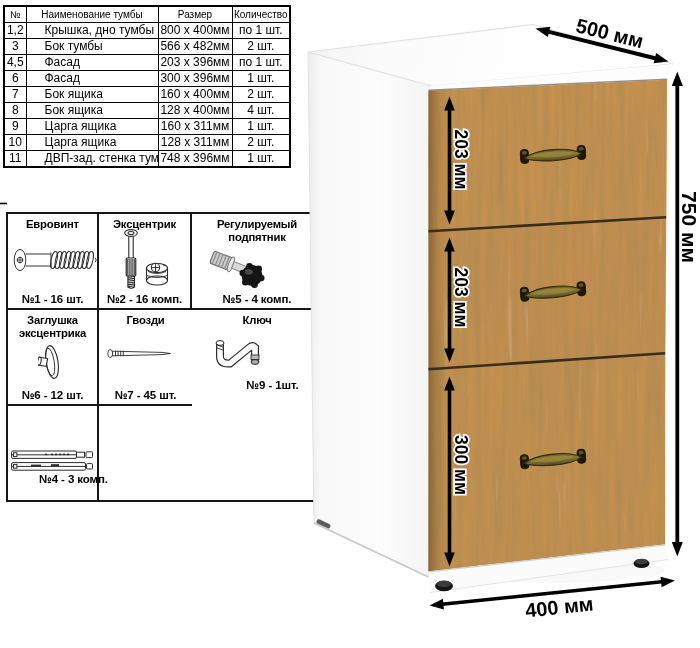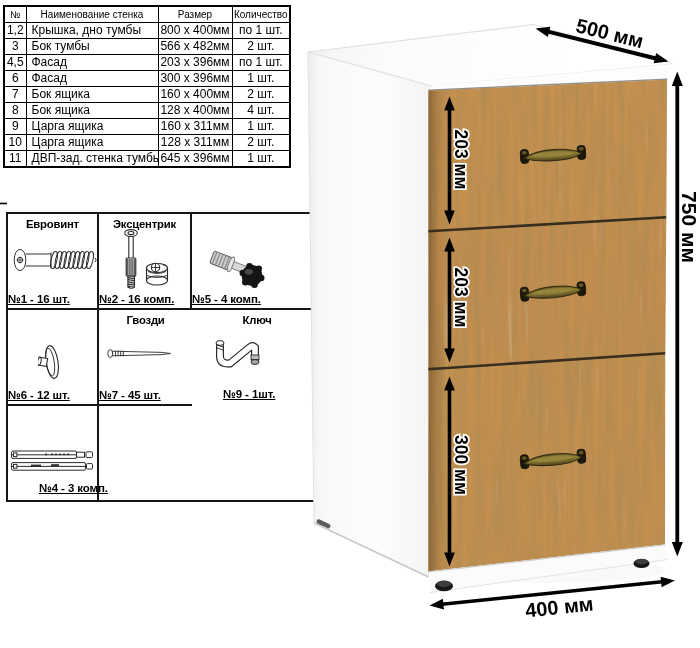--- a/index.html
+++ b/index.html
@@ -1,45 +1,45 @@
 <!DOCTYPE html>
 <html><head>
 <meta charset="utf-8">
 <style>
 html,body{margin:0;padding:0;}
 body{width:700px;height:648px;background:#fff;font-family:"Liberation Sans",sans-serif;overflow:hidden;position:relative;}
 #page{position:absolute;left:0;top:0;width:700px;height:648px;}
 table.parts{position:absolute;left:3px;top:5px;border-collapse:collapse;table-layout:fixed;width:286px;font-size:12px;color:#000;border:2px solid #000;}
 table.parts td,table.parts th{border:1px solid #000;padding:0;line-height:15px;height:15px;text-align:center;font-weight:normal;white-space:nowrap;overflow:hidden;}
-table.parts .nm{text-align:left;padding-left:5px;font-size:12px;}
+table.parts .nm{text-align:left;padding-left:18px;font-size:12px;}
 table.parts tr.hd td{font-size:10px;}
 .grid{position:absolute;left:6px;top:212px;width:320px;height:290px;border:2px solid #161616;display:grid;grid-template-columns:91px 93px 1fr;grid-template-rows:96px 95.5px 1fr;box-sizing:border-box;}
 .cell{border-right:2px solid #161616;border-bottom:2px solid #161616;display:flex;flex-direction:column;align-items:center;position:relative;}
 .cell.lastc{border-right:none;}
 .cell.lastr{border-bottom:none;}
 .ttl{font-weight:bold;font-size:11.3px;line-height:12.5px;text-align:center;padding-top:4px;letter-spacing:-0.2px;}
-.qty{font-weight:bold;font-size:11.5px;letter-spacing:-0.1px;position:absolute;bottom:3px;left:0;right:0;white-space:nowrap;text-decoration:underline;}
+.qty{font-weight:bold;font-size:11.5px;letter-spacing:-0.1px;position:absolute;bottom:3px;left:0;right:0;text-align:center;white-space:nowrap;}
 .ico{flex:1;display:flex;align-items:center;justify-content:center;width:100%;}
-.lastr .qty{bottom:6px;padding-left:31px;}
+.lastr .qty{bottom:15px;padding-left:31px;}
 </style>
 </head>
 <body>
 <div id="page">
 
 <table class="parts">
 <colgroup>
         <col style="width:22px">
         <col style="width:132px">
         <col style="width:74px">
         <col style="width:58px">
       </colgroup>
 <tbody>
         <tr class="hd">
           <td>№</td>
-          <td>Наименование стенка</td>
+          <td>Наименование тумбы</td>
           <td>Размер</td>
           <td>Количество</td>
         </tr>
 <tr>
           <td>1,2</td>
           <td class="nm">Крышка, дно тумбы</td>
           <td>800 х 400мм</td>
           <td>по 1 шт.</td>
         </tr>
 <tr>
@@ -80,21 +80,21 @@
         </tr>
 <tr>
           <td>10</td>
           <td class="nm">Царга ящика</td>
           <td>128 х 311мм</td>
           <td>2 шт.</td>
         </tr>
 <tr>
           <td>11</td>
           <td class="nm">ДВП-зад. стенка тумбы</td>
-          <td>645 х 396мм</td>
+          <td>748 х 396мм</td>
           <td>1 шт.</td>
         </tr>
 </tbody>
     </table>
 
 <div class="grid">
 
 <div class="cell">
         <div class="ttl">Евровинт</div>
         <div class="ico">
@@ -150,20 +150,21 @@
 <path d="M34.5,35.3 L34.5,43.7 M30.3,39.5 L38.7,39.5" stroke-width="0.9"></path>
 <path d="M42,37 a3.5,1.6 0 0 1 3,1.2" fill="none" stroke-width="0.9"></path>
 </g>
           </svg>
         </div>
         <div class="qty">№2 - 16 комп.</div>
       </div>
 
 
 <div class="cell">
+        <div class="ttl">Регулируемый<br>подпятник</div>
         <div class="ico">
           <svg style="position:absolute;left:16px;top:32px" width="58" height="46" viewBox="0 0 58 46">
 <g transform="translate(4,11) rotate(21)">
 <rect x="0" y="-6.5" width="19" height="13" rx="2" fill="#cdcdcd" stroke="#5f5f5f" stroke-width="1"></rect>
 <line x1="2.8" y1="-6.5" x2="2.8" y2="6.5" stroke="#8a8a8a" stroke-width="1.2"></line>
               <line x1="6.1" y1="-6.5" x2="6.1" y2="6.5" stroke="#8a8a8a" stroke-width="1.2"></line>
               <line x1="9.4" y1="-6.5" x2="9.4" y2="6.5" stroke="#8a8a8a" stroke-width="1.2"></line>
               <line x1="12.7" y1="-6.5" x2="12.7" y2="6.5" stroke="#8a8a8a" stroke-width="1.2"></line>
               <line x1="16.0" y1="-6.5" x2="16.0" y2="6.5" stroke="#8a8a8a" stroke-width="1.2"></line>
 <ellipse cx="20.3" cy="0" rx="2.4" ry="7.8" fill="#e6e6e6" stroke="#777" stroke-width="1"></ellipse>
@@ -178,20 +179,21 @@
               <circle cx="-2.5" cy="-9.2" r="3.3" fill="#151515"></circle>
               <circle cx="6.7" cy="-6.7" r="3.3" fill="#151515"></circle>
 <ellipse cx="-3.2" cy="-3.8" rx="4" ry="2.8" fill="#4a4a4a"></ellipse>
 </g>
           </svg>
         </div>
         <div class="qty">№5 - 4 комп.</div>
       </div>
 
 <div class="cell">
+        <div class="ttl">Заглушка<br>эксцентрика</div>
         <div class="ico">
           <svg style="position:absolute;left:30px;top:33px" width="24" height="38" viewBox="0 0 24 38">
 <g fill="#fff" stroke="#2b2b2b" stroke-width="1.1">
 <ellipse cx="14" cy="19" rx="6" ry="16.5" transform="rotate(-9 14 19)"></ellipse>
 <ellipse cx="12.2" cy="19" rx="4" ry="14" transform="rotate(-9 12.2 19)" fill="none" stroke-width="0.9"></ellipse>
 <g transform="rotate(10 6 19)">
 <rect x="0.5" y="15" width="8.5" height="8"></rect>
 <ellipse cx="1.3" cy="19" rx="1.7" ry="4"></ellipse>
 </g>
 </g>

